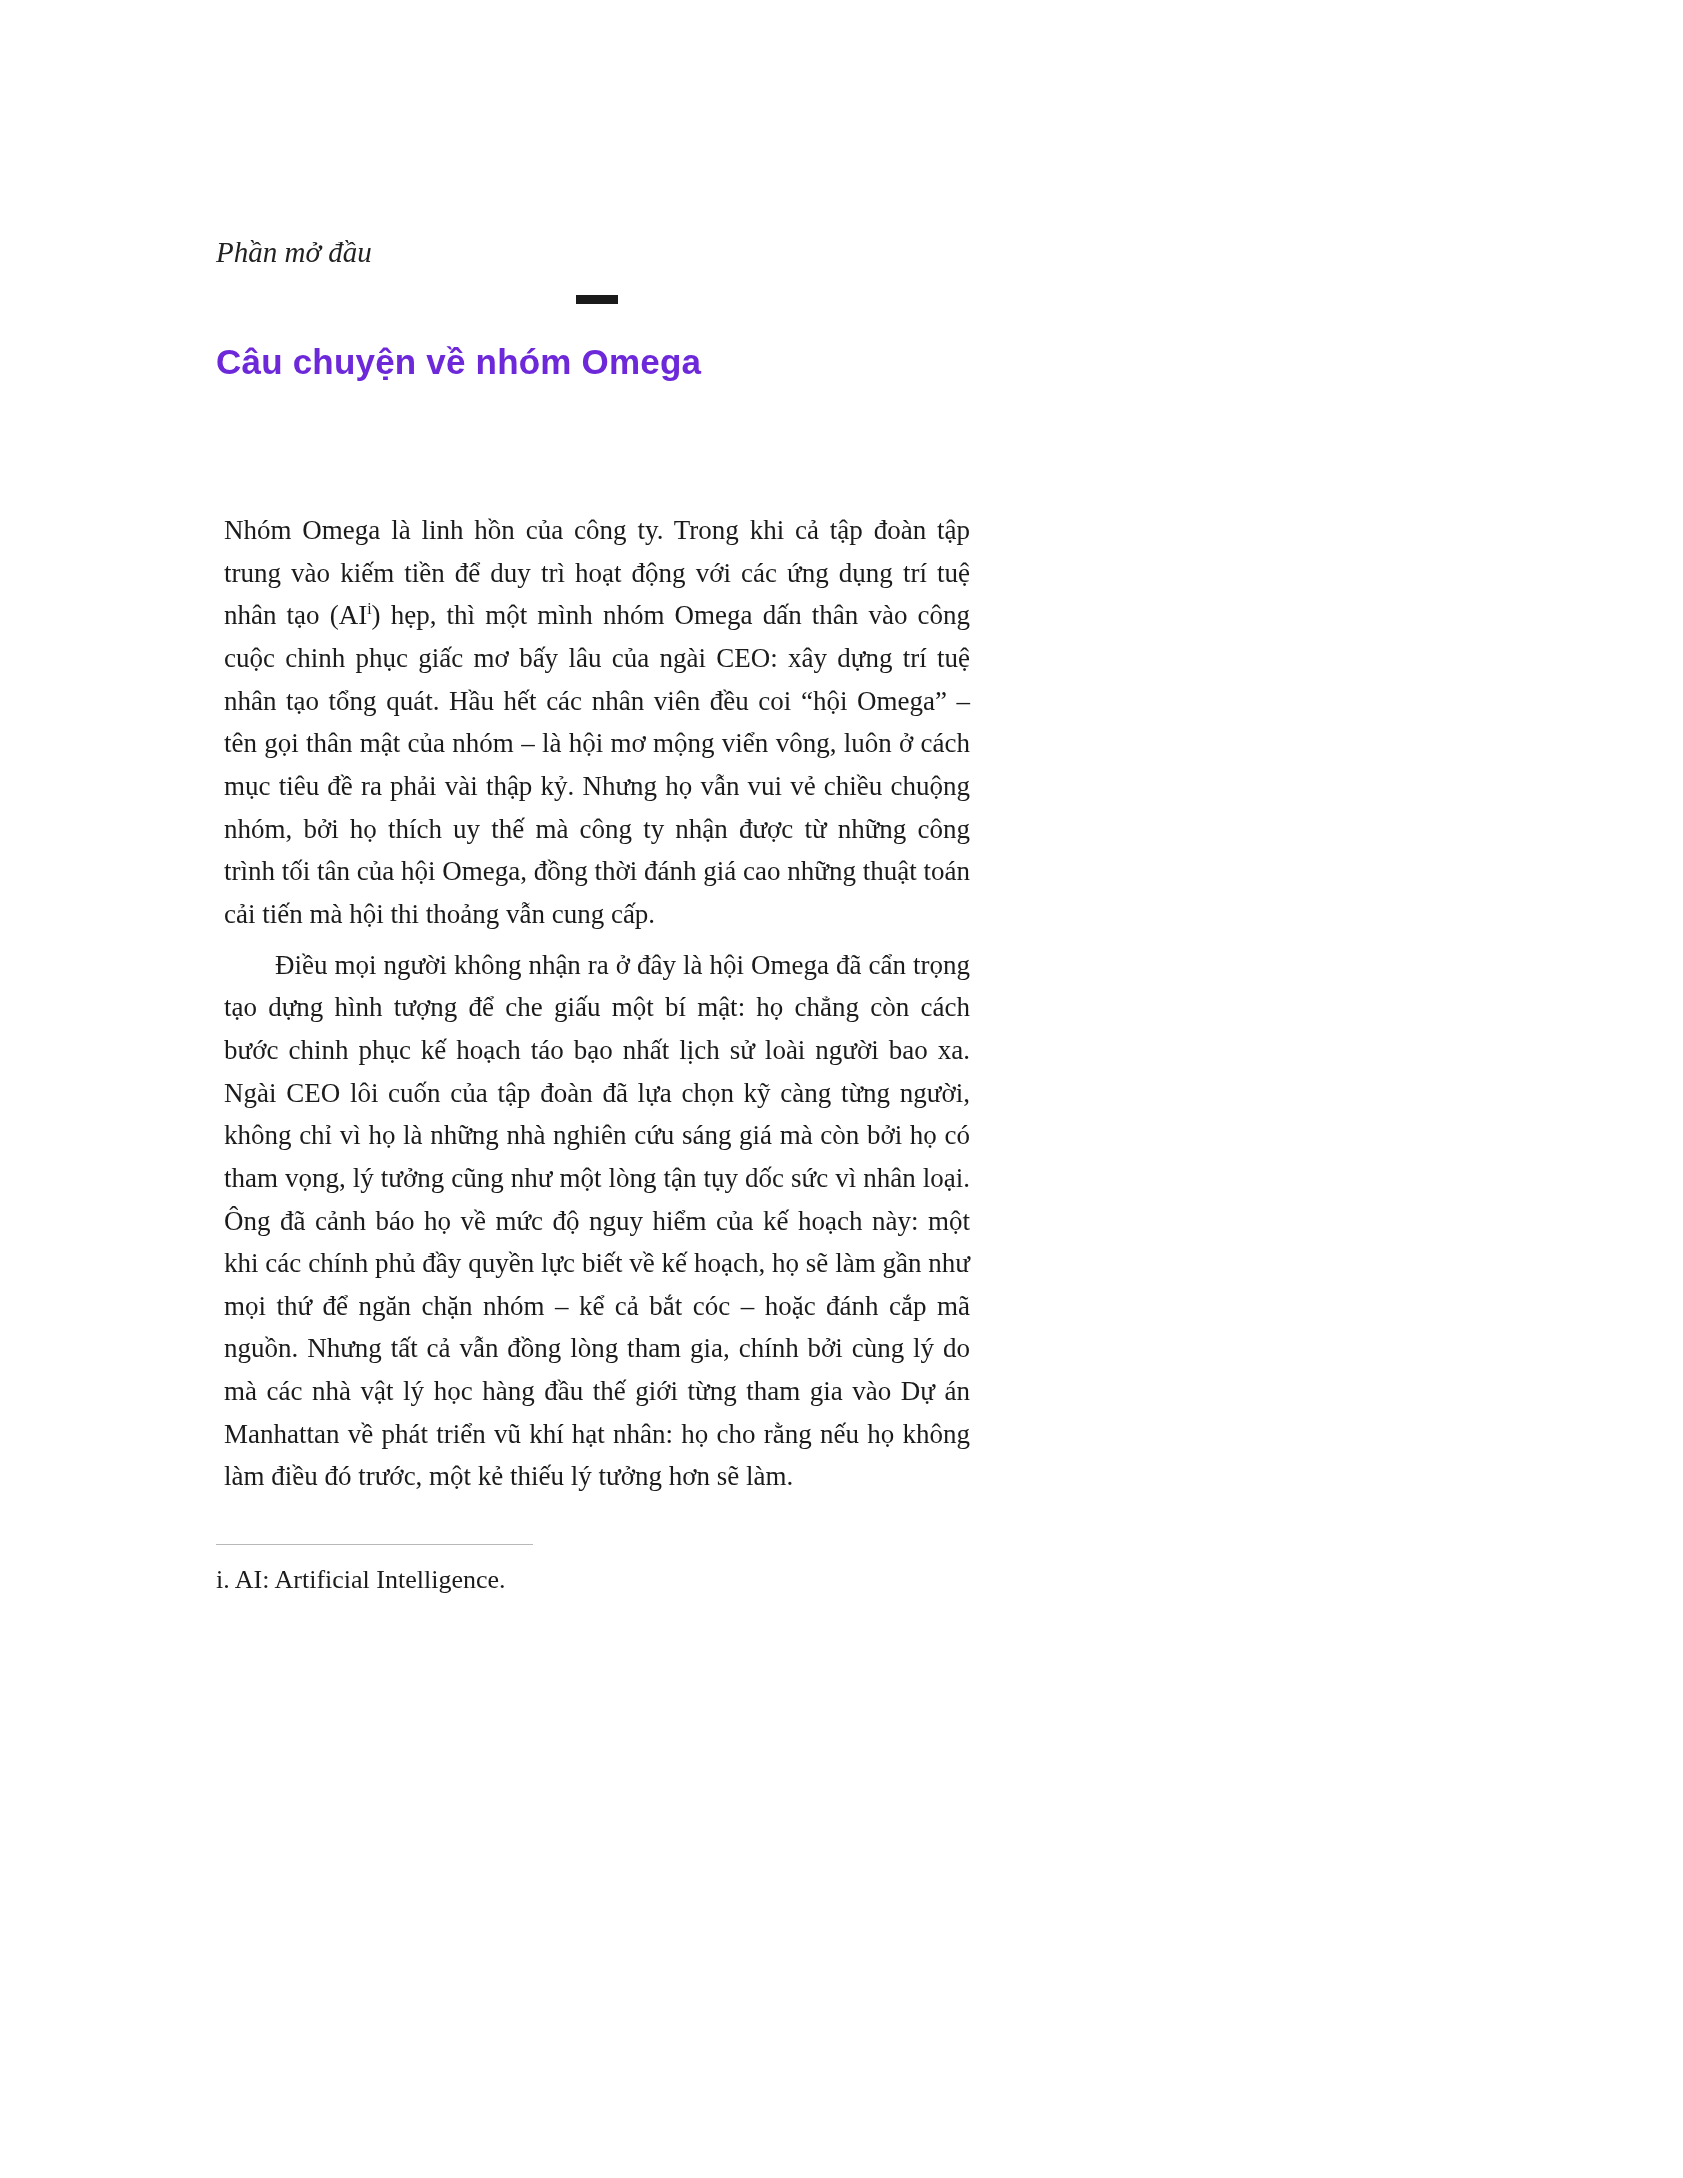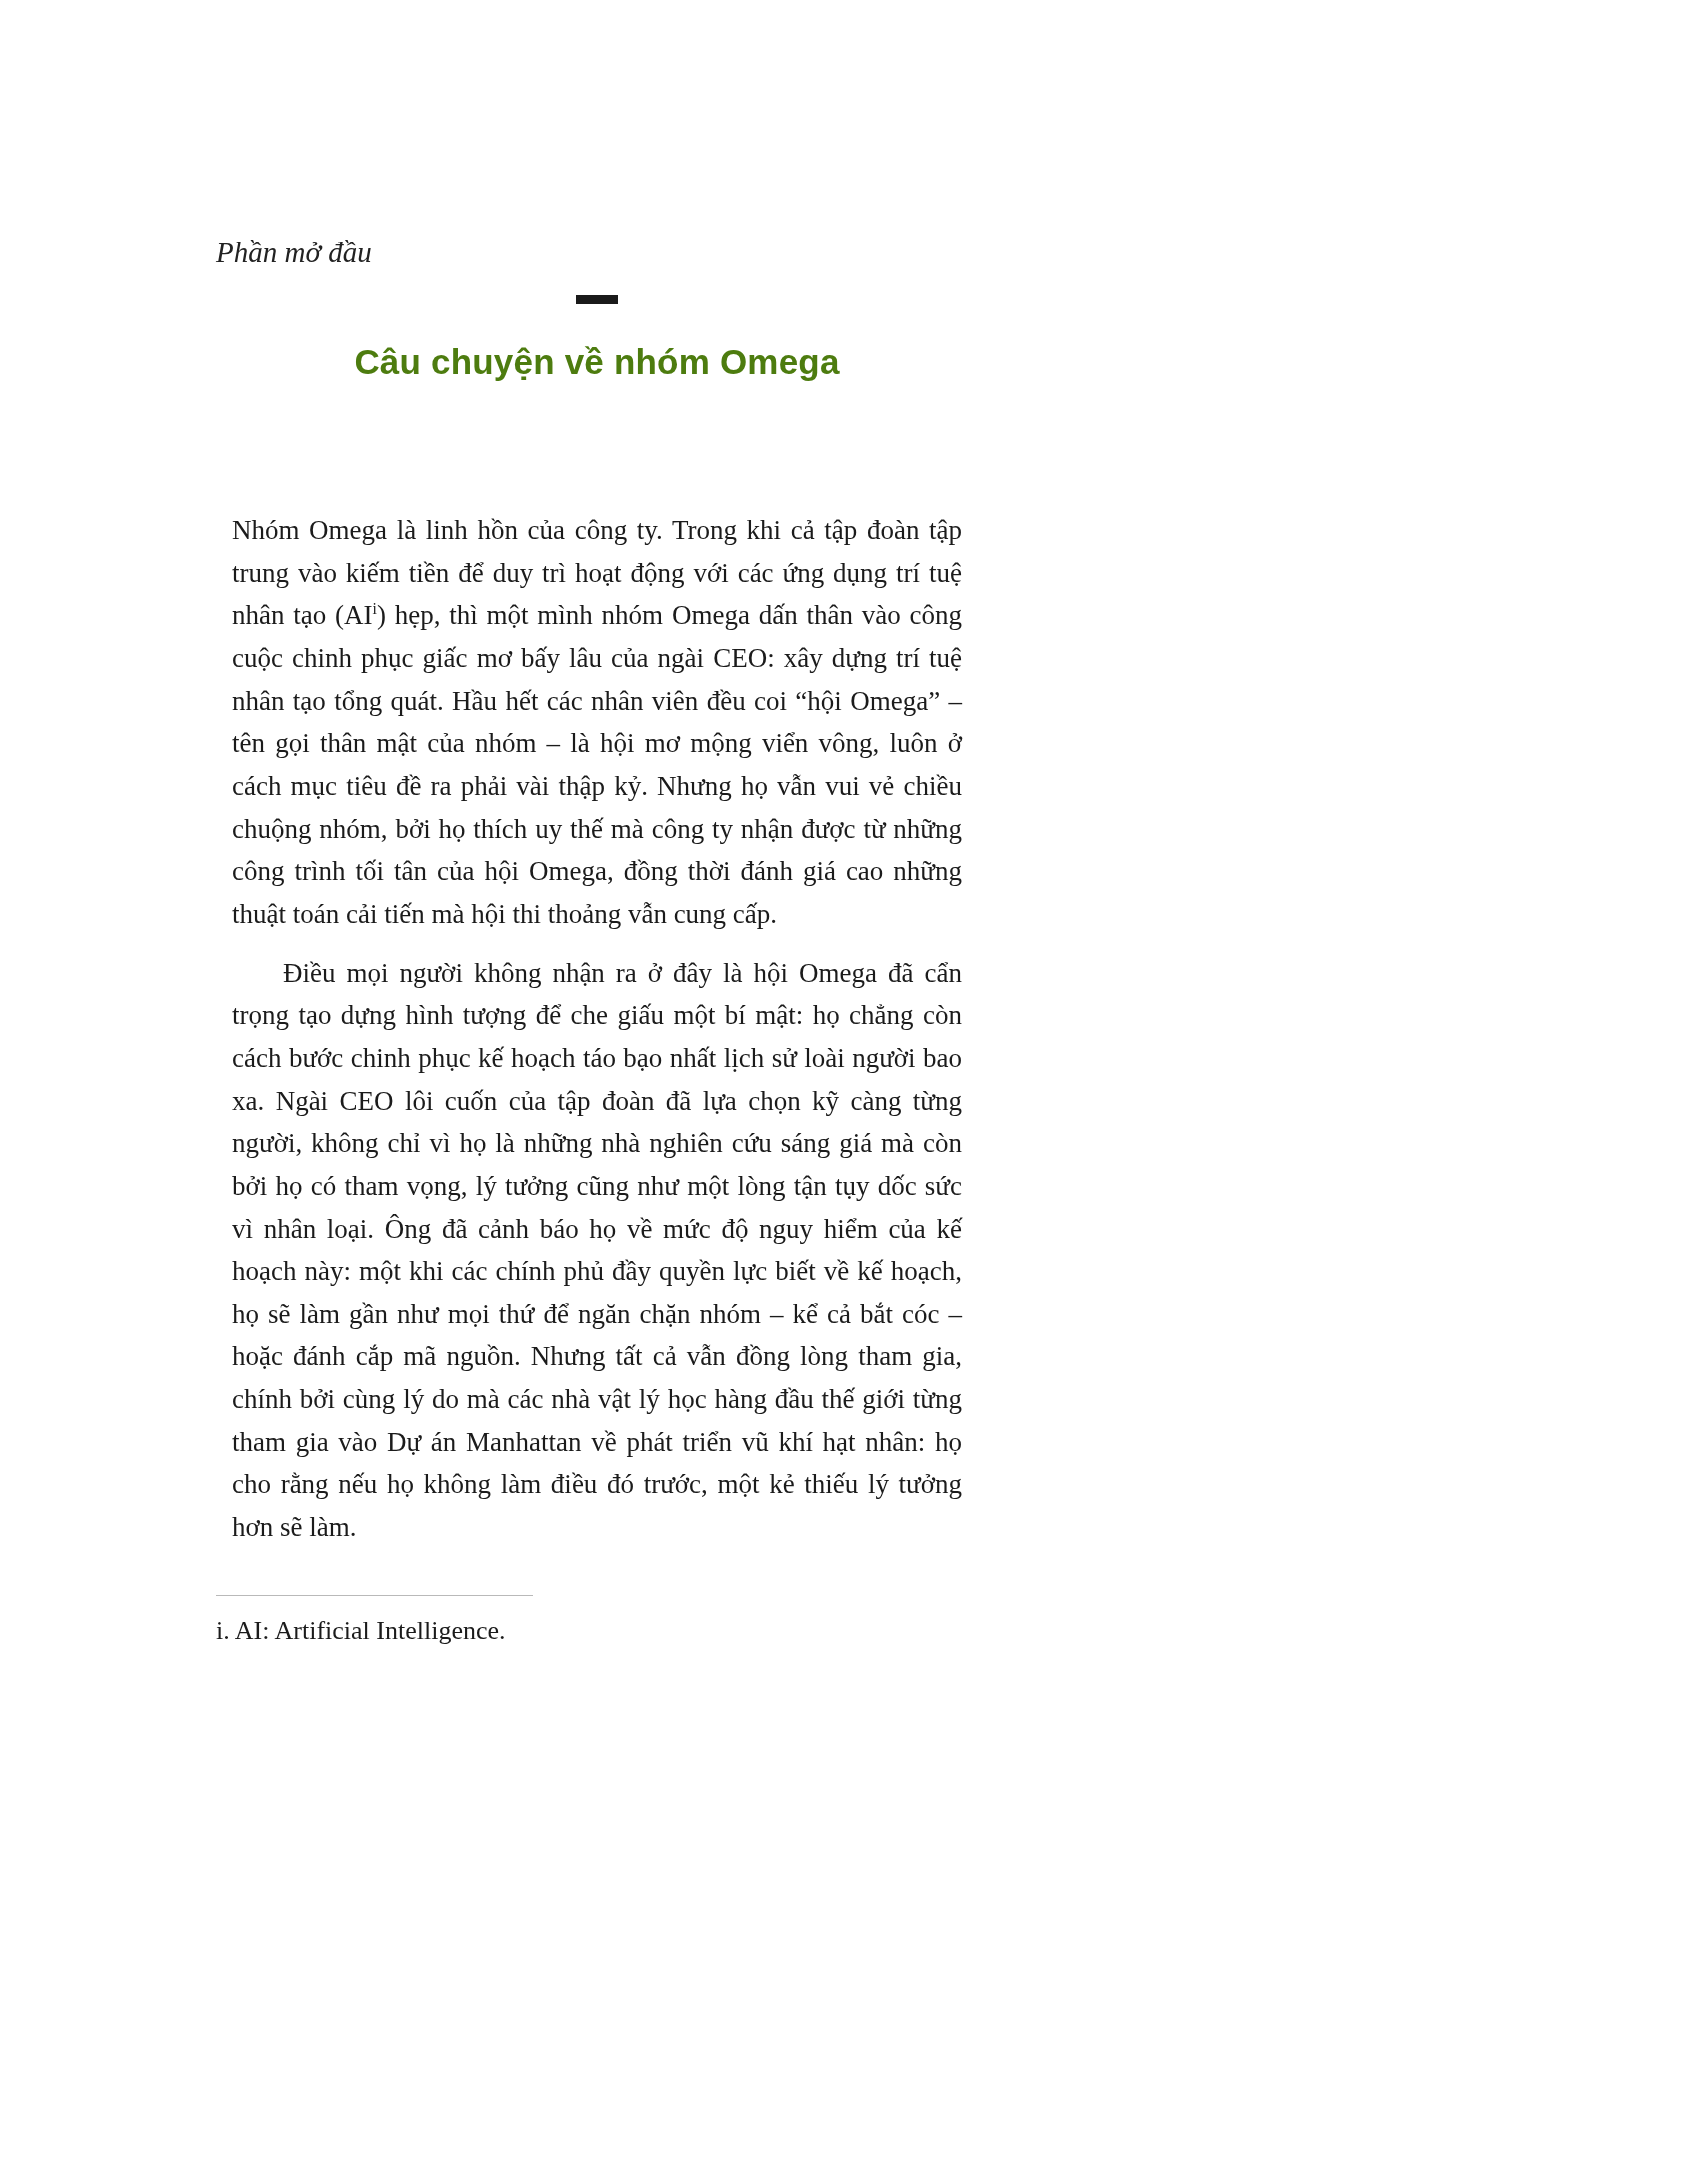--- a/index.html
+++ b/index.html
@@ -27,35 +27,34 @@
     color: #222222;
   }
   .rule {
     width: 42px;
     height: 9px;
     background: #1a1a1a;
     margin: 26px auto 0 auto;
   }
   .chapter-title {
     margin: 38px 0 0 0;
-    text-align: center;
     font-family: "Liberation Sans", "DejaVu Sans", sans-serif;
     font-weight: 700;
     font-size: 35px;
     letter-spacing: 0.2px;
-    color: #4d7c0f;
+    color: #6d28d9;
   }
   .body-text {
     margin-top: 127px;
     font-size: 27px;
     line-height: 1.58;
     text-align: justify;
     color: #1b1b1b;
   }
-  .para { margin: 16px; }
+  .para { margin: 8px; }
   .para-indent { text-indent: 51px; }
   sup.fn-marker {
     font-size: 0.58em;
     line-height: 0;
     vertical-align: super;
   }
   .footnote-sep {
     border: none;
     border-top: 1px solid #b9b9b9;
     width: 317px;

